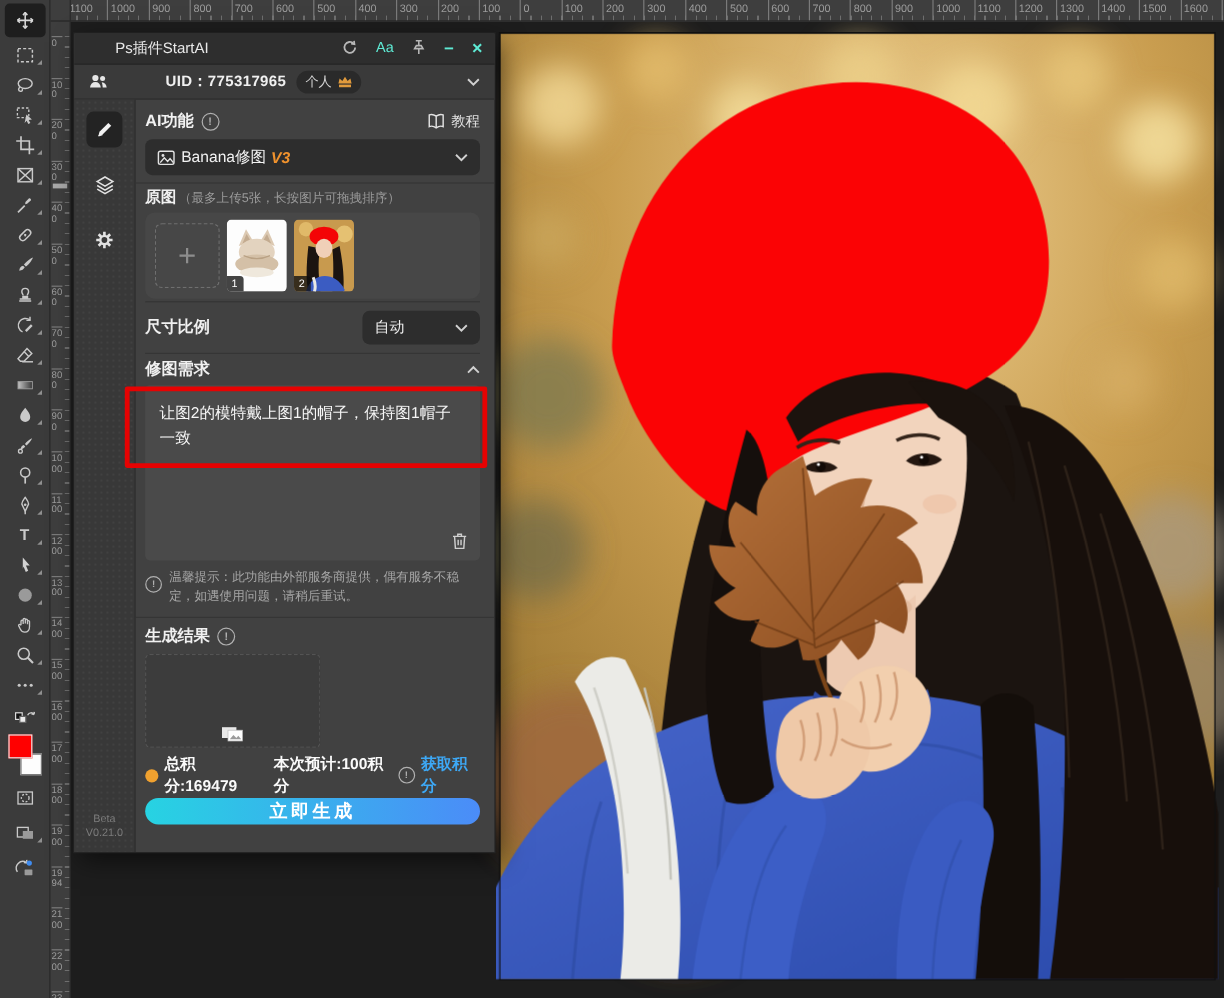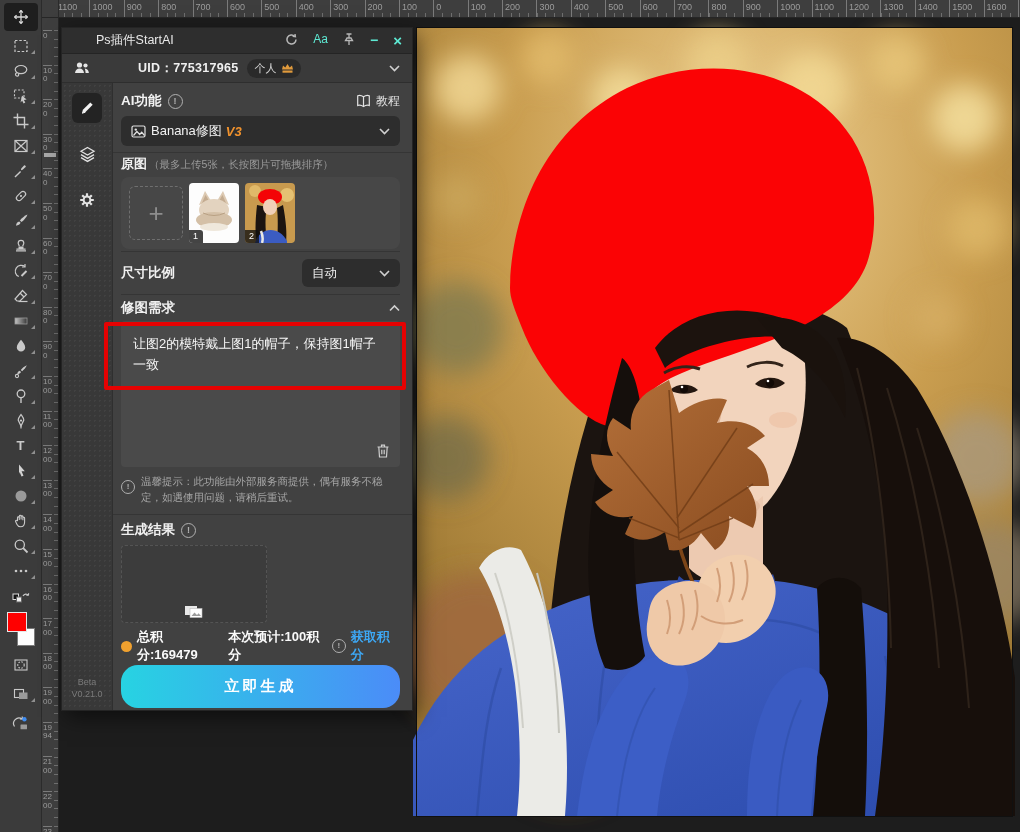--- a/index.html
+++ b/index.html
@@ -77,21 +77,21 @@
   .notice{margin-top:4px;height:38px;flex:none;display:flex;gap:6px;font-size:10.5px;line-height:1.5;color:#a6a6a6;align-items:flex-start;padding-top:3px;}
   .notice .info-i{margin-top:6px;width:12px;height:12px;font-size:8px;}
   .hr.m2{margin-top:2px;}
   .result-head{margin-top:4px;height:22px;flex:none;display:flex;align-items:center;gap:6px;font-size:13.5px;font-weight:700;color:#f0f0f0;}
   .result-box{margin-top:4px;width:146px;height:78px;flex:none;background:#3c3c3c;border:1px dashed #545454;border-radius:4px;position:relative;box-sizing:border-box;}
   .result-box svg{position:absolute;left:50%;bottom:3px;transform:translateX(-50%);}
   .points{margin-top:12px;height:22px;flex:none;display:flex;align-items:center;gap:5px;font-size:13px;font-weight:700;color:#fafafa;}
   .pt-dot{width:11px;height:11px;border-radius:50%;background:#f0a12f;flex:none;}
   .points .info-i{width:12px;height:12px;font-size:8px;}
   .pt-link{margin-left:auto;font-size:13px;font-weight:700;}
-  .gen-btn{margin-top:8px;height:43px;flex:none;border:none;border-radius:17px;color:#fff;font-size:15px;font-weight:700;letter-spacing:3px;font-family:inherit;cursor:pointer;text-align:center;}
+  .gen-btn{margin-top:8px;height:22px;flex:none;border:none;border-radius:17px;color:#fff;font-size:15px;font-weight:700;letter-spacing:3px;font-family:inherit;cursor:pointer;text-align:center;}
 
   
   .annotation{position:absolute;left:104px;top:322px;width:294px;height:60px;border:4px solid #e60202;border-radius:2px;z-index:30;pointer-events:none;}
 
   svg{overflow:visible;}
 </style>
 </head>
 <body>
 
 <div id="stage">

